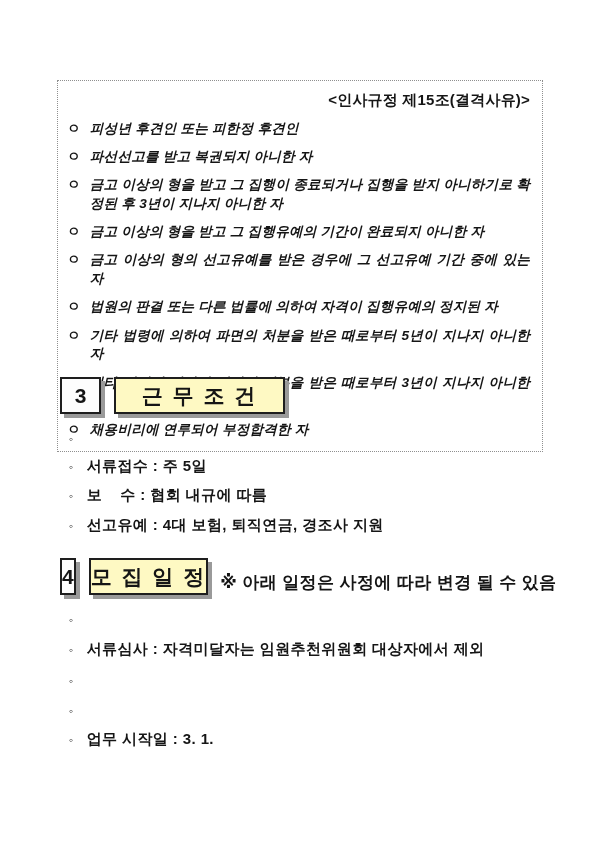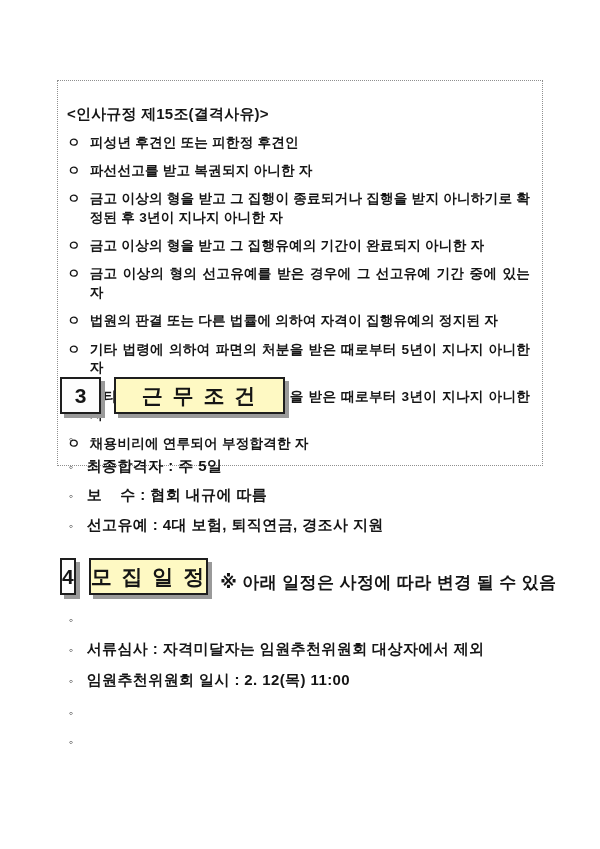--- a/index.html
+++ b/index.html
@@ -14,34 +14,34 @@
 
   
   .dq-box {
     position: absolute; left: 57px; top: 80px; width: 486px;
     box-sizing: border-box;
     border: 1px dotted #8f8f8f;
     padding: 8px 12px 12px 9px;
     background: #ffffff;
   }
   .dq-title {
-    text-align: left;
+    text-align: right;
     font-size: 15px; font-weight: 700;
-    margin: 16px 0 4px 0;
+    margin: 2px 0 4px 0;
     letter-spacing: 0.2px;
   }
   .dq-item {
     display: flex; gap: 9px;
     margin-top: 9.5px;
     font-size: 13.6px; font-weight: 600;
     line-height: 1.38;
     letter-spacing: 0.2px;
   }
   .dq-item .bullet { flex: 0 0 auto; font-weight: 600; }
-  .dq-item .txt { flex: 1 1 auto; text-align: justify; }
+  .dq-item .txt { flex: 1 1 auto; text-align: justify; font-style: italic; }
 
   
   .section { position: absolute; left: 60px; width: 486px; }
   .sec-3 { top: 377px; }
   .sec-4 { top: 558px; }
   .sec-head { display: flex; align-items: stretch; }
   .num-box {
     width: 41px; height: 37px;
     box-sizing: border-box;
     border: 2px solid #1e1e1e;
@@ -144,21 +144,21 @@
       <div class="title-box">근 무 조 건</div>
     </div>
     <div class="sec-items">
 
         <div class="sec-item">
           <span class="bullet">◦</span>
         </div>
 
         <div class="sec-item">
           <span class="bullet">◦</span>
-          <span>최종합격자 : 주 5일</span>
+          <span>서류접수 : 주 5일</span>
         </div>
 
         <div class="sec-item">
           <span class="bullet">◦</span>
           <span>보    수 : 협회 내규에 따름</span>
         </div>
 
         <div class="sec-item">
           <span class="bullet">◦</span>
           <span>선고유예 : 4대 보험, 퇴직연금, 경조사 지원</span>
@@ -178,26 +178,26 @@
           <span class="bullet">◦</span>
         </div>
 
         <div class="sec-item">
           <span class="bullet">◦</span>
           <span>서류심사 : 자격미달자는 임원추천위원회 대상자에서 제외</span>
         </div>
 
         <div class="sec-item">
           <span class="bullet">◦</span>
-          <span>임원추천위원회 일시 : 2. 12(목) 11:00</span>
-        </div>
-
-        <div class="sec-item">
-          <span class="bullet">◦</span>
-        </div>
-
-        <div class="sec-item">
-          <span class="bullet">◦</span>
+        </div>
+
+        <div class="sec-item">
+          <span class="bullet">◦</span>
+        </div>
+
+        <div class="sec-item">
+          <span class="bullet">◦</span>
+          <span>업무 시작일 : 3. 1.</span>
         </div>
       </div>
   </div>
 
 </div>
 
 </body></html>

